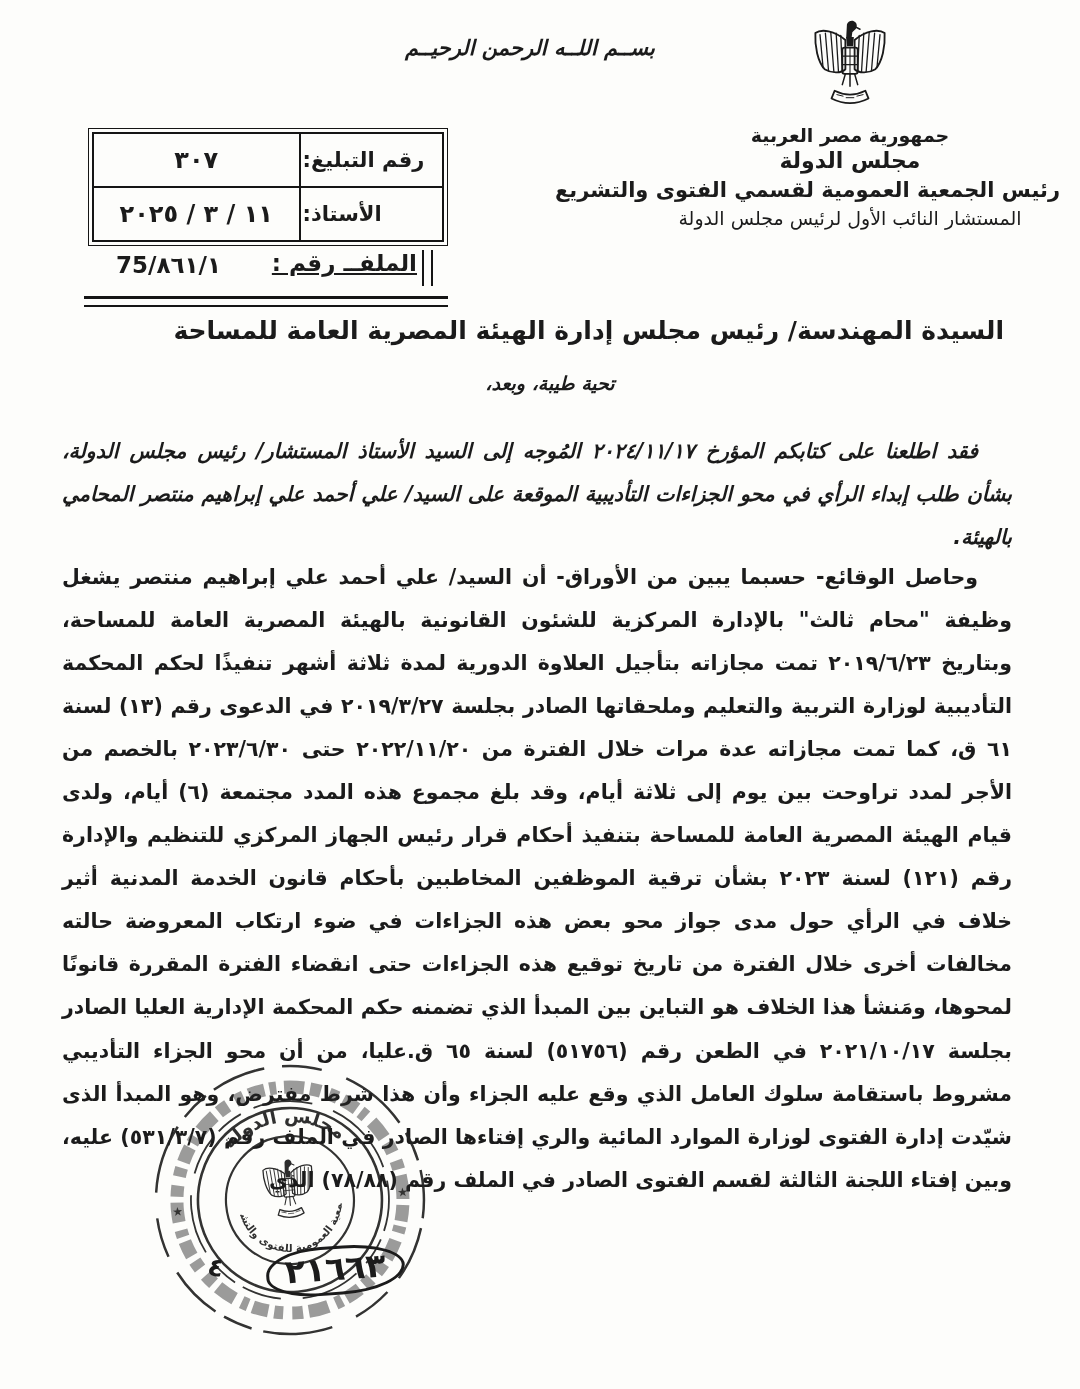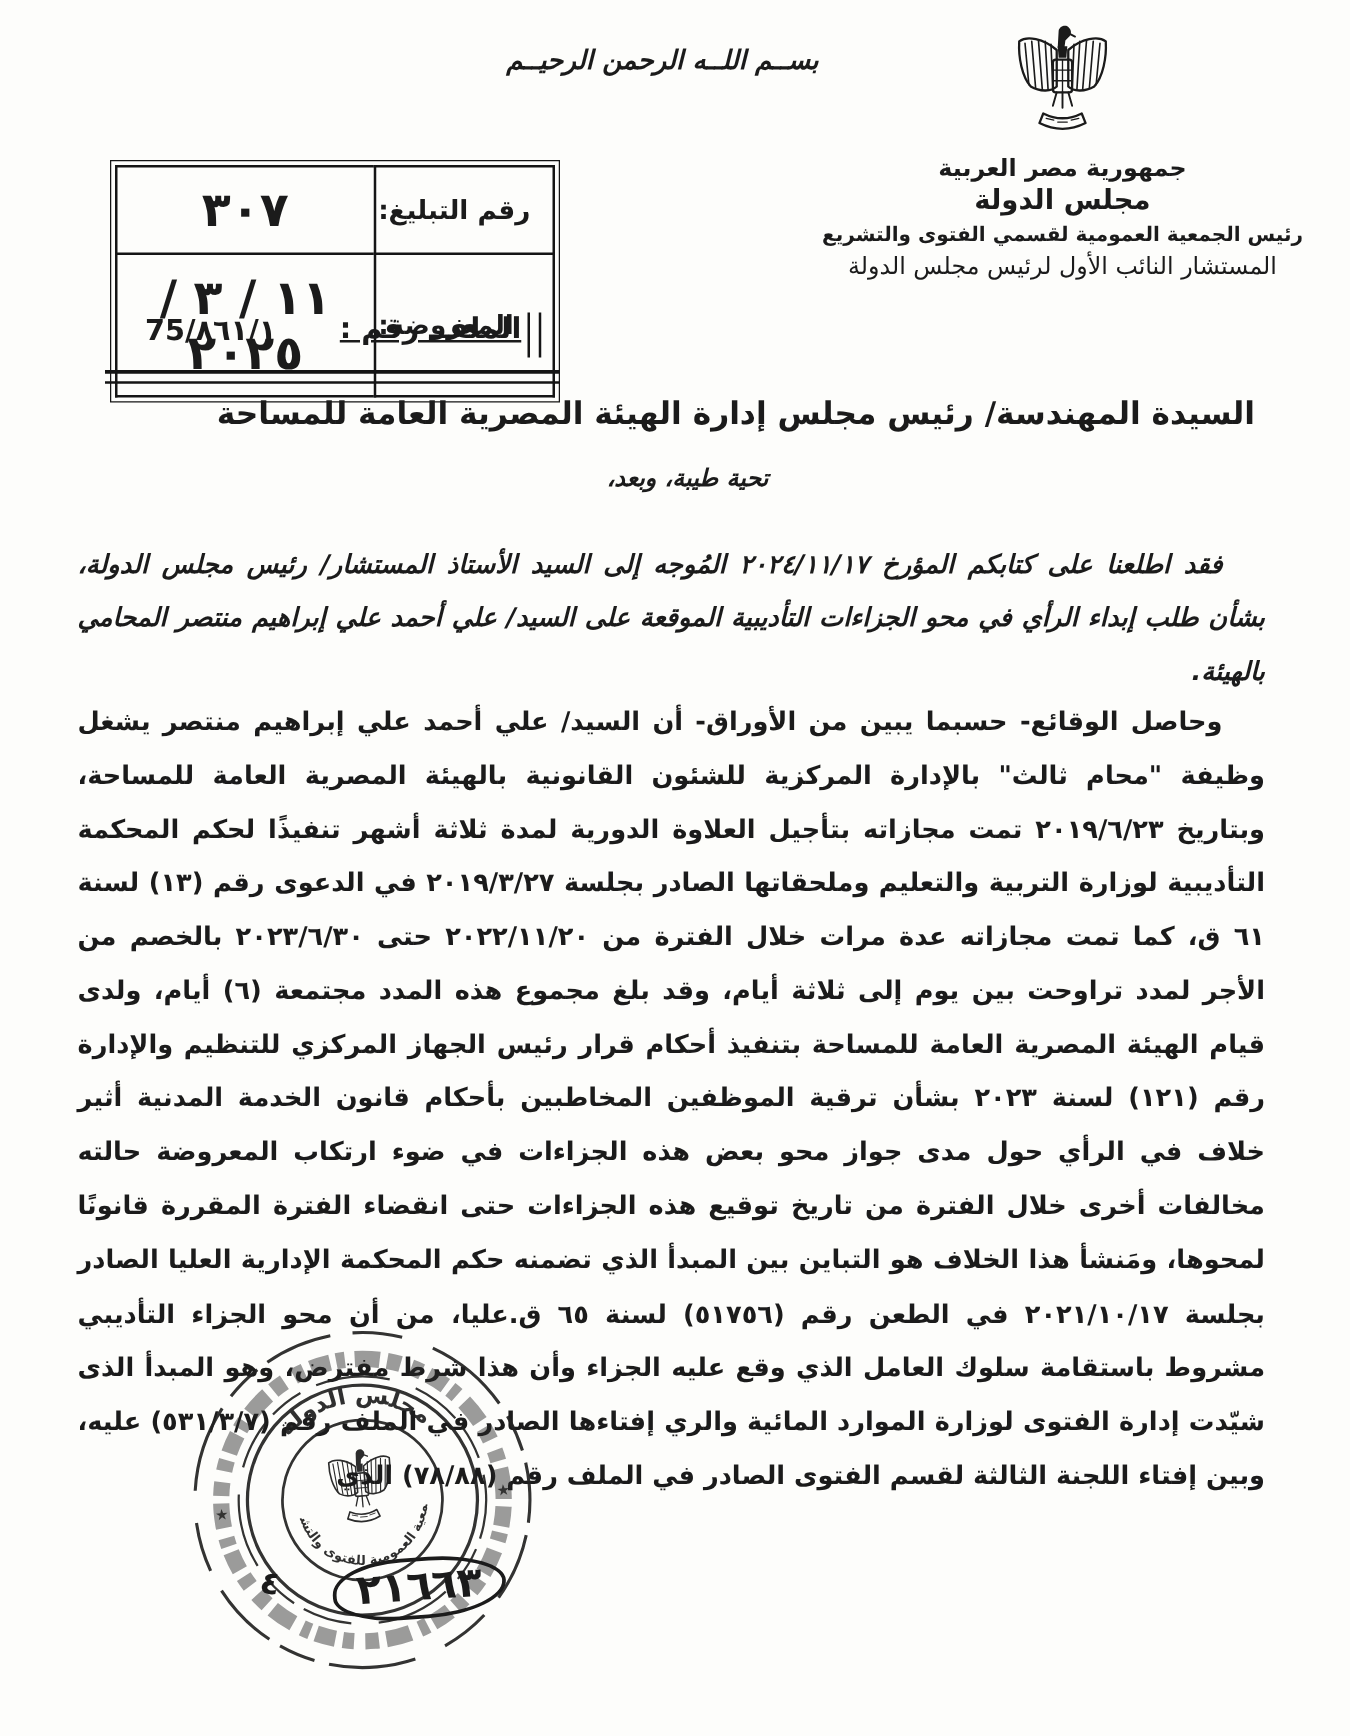--- a/index.html
+++ b/index.html
@@ -13,32 +13,32 @@
   .bismillah {
     position:absolute; top:36px; left:380px; width:300px; text-align:center;
     font-size:21px; font-weight:bold; font-style:italic;
   }
 
   
   .letterhead { position:absolute; top:20px; left:640px; width:420px; text-align:center; }
   .emblem { display:block; margin:0 auto 4px auto; }
   .lh-country  { font-size:19px; font-weight:bold; }
   .lh-council  { font-size:22px; font-weight:bold; margin-top:2px; }
-  .lh-title1   { font-size:16px; font-weight:bold; margin-top:5px; white-space:nowrap; }
+  .lh-title1   { font-size:21px; font-weight:bold; margin-top:5px; white-space:nowrap; }
   .lh-title2   { font-size:19px; font-weight:normal; margin-top:5px; white-space:nowrap; }
 
   
   .notif-box {
     position:absolute; top:128px; left:88px; width:352px;
     border:1.6px solid #151515; padding:3px; background:#fdfdfb;
   }
   .notif-box table { width:100%; border-collapse:collapse; }
   .notif-box td { border:2.4px solid #151515; }
   .nb-label { width:41%; font-size:21px; font-weight:bold; text-align:left; padding:8px 8px 8px 2px; }
-  .nb-value { font-size:38px; font-weight:bold; text-align:center; letter-spacing:5px; padding:12px 0; }
+  .nb-value { font-size:24px; font-weight:bold; text-align:center; letter-spacing:5px; padding:12px 0; }
 
   
   .file-row {
     position:absolute; top:250px; left:88px; width:345px;
     display:flex; justify-content:space-between; align-items:flex-start; font-weight:bold;
   }
   .file-right { display:flex; align-items:flex-start; }
   .file-bars  { width:7px; height:36px; border-right:2.2px solid #151515; border-left:2.2px solid #151515; margin-left:5px; }
   .file-label { font-size:23px; text-decoration:underline; }
   .file-value { font-size:23px; letter-spacing:1px; padding-left:28px; padding-top:2px; }
@@ -113,21 +113,21 @@
   </div>
 
   <div class="notif-box">
     <table>
       <tbody>
           <tr>
         <td class="nb-label">رقم التبليغ:</td>
         <td class="nb-value">٣٠٧</td>
       </tr>
       <tr>
-        <td class="nb-label">المعروضة:</td>
+        <td class="nb-label">الأستاذ:</td>
         <td class="nb-value">١١ / ٣ / ٢٠٢٥</td>
       </tr>
     </tbody>
       </table>
   </div>
 
   <div class="file-row">
     <span class="file-right">
       <span class="file-bars"></span>
       <span class="file-label">الملفــ رقم :</span>

